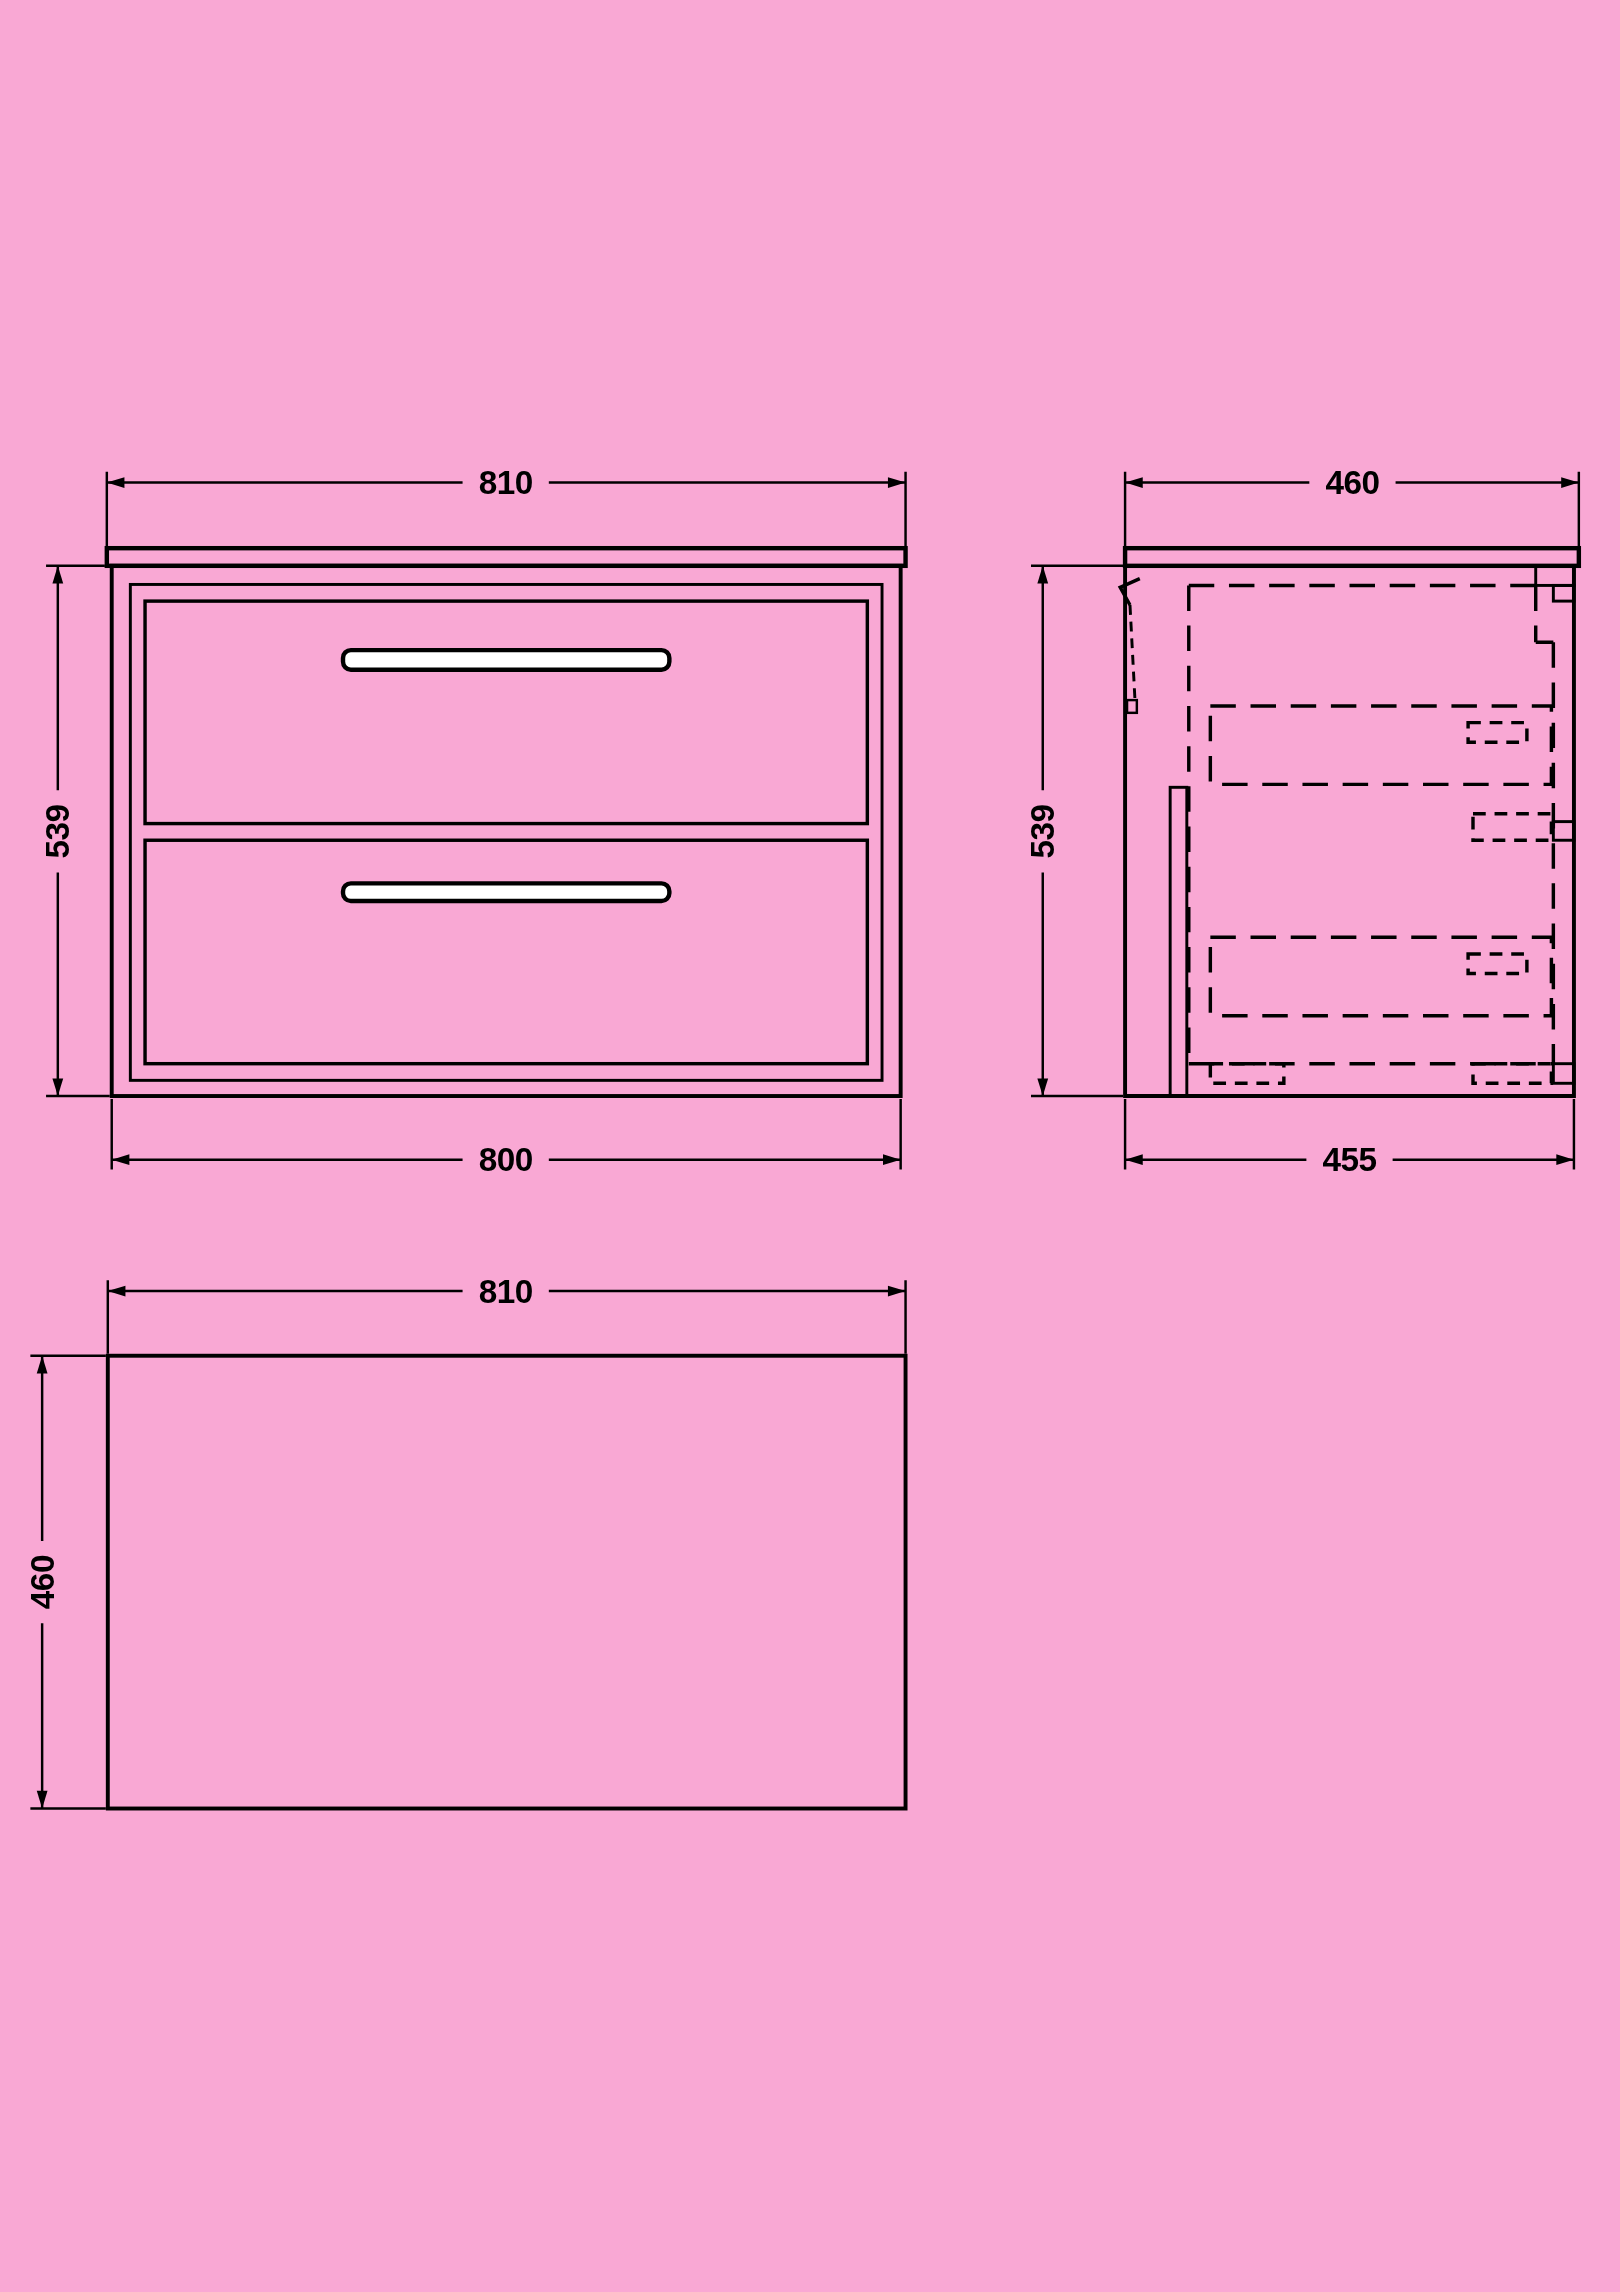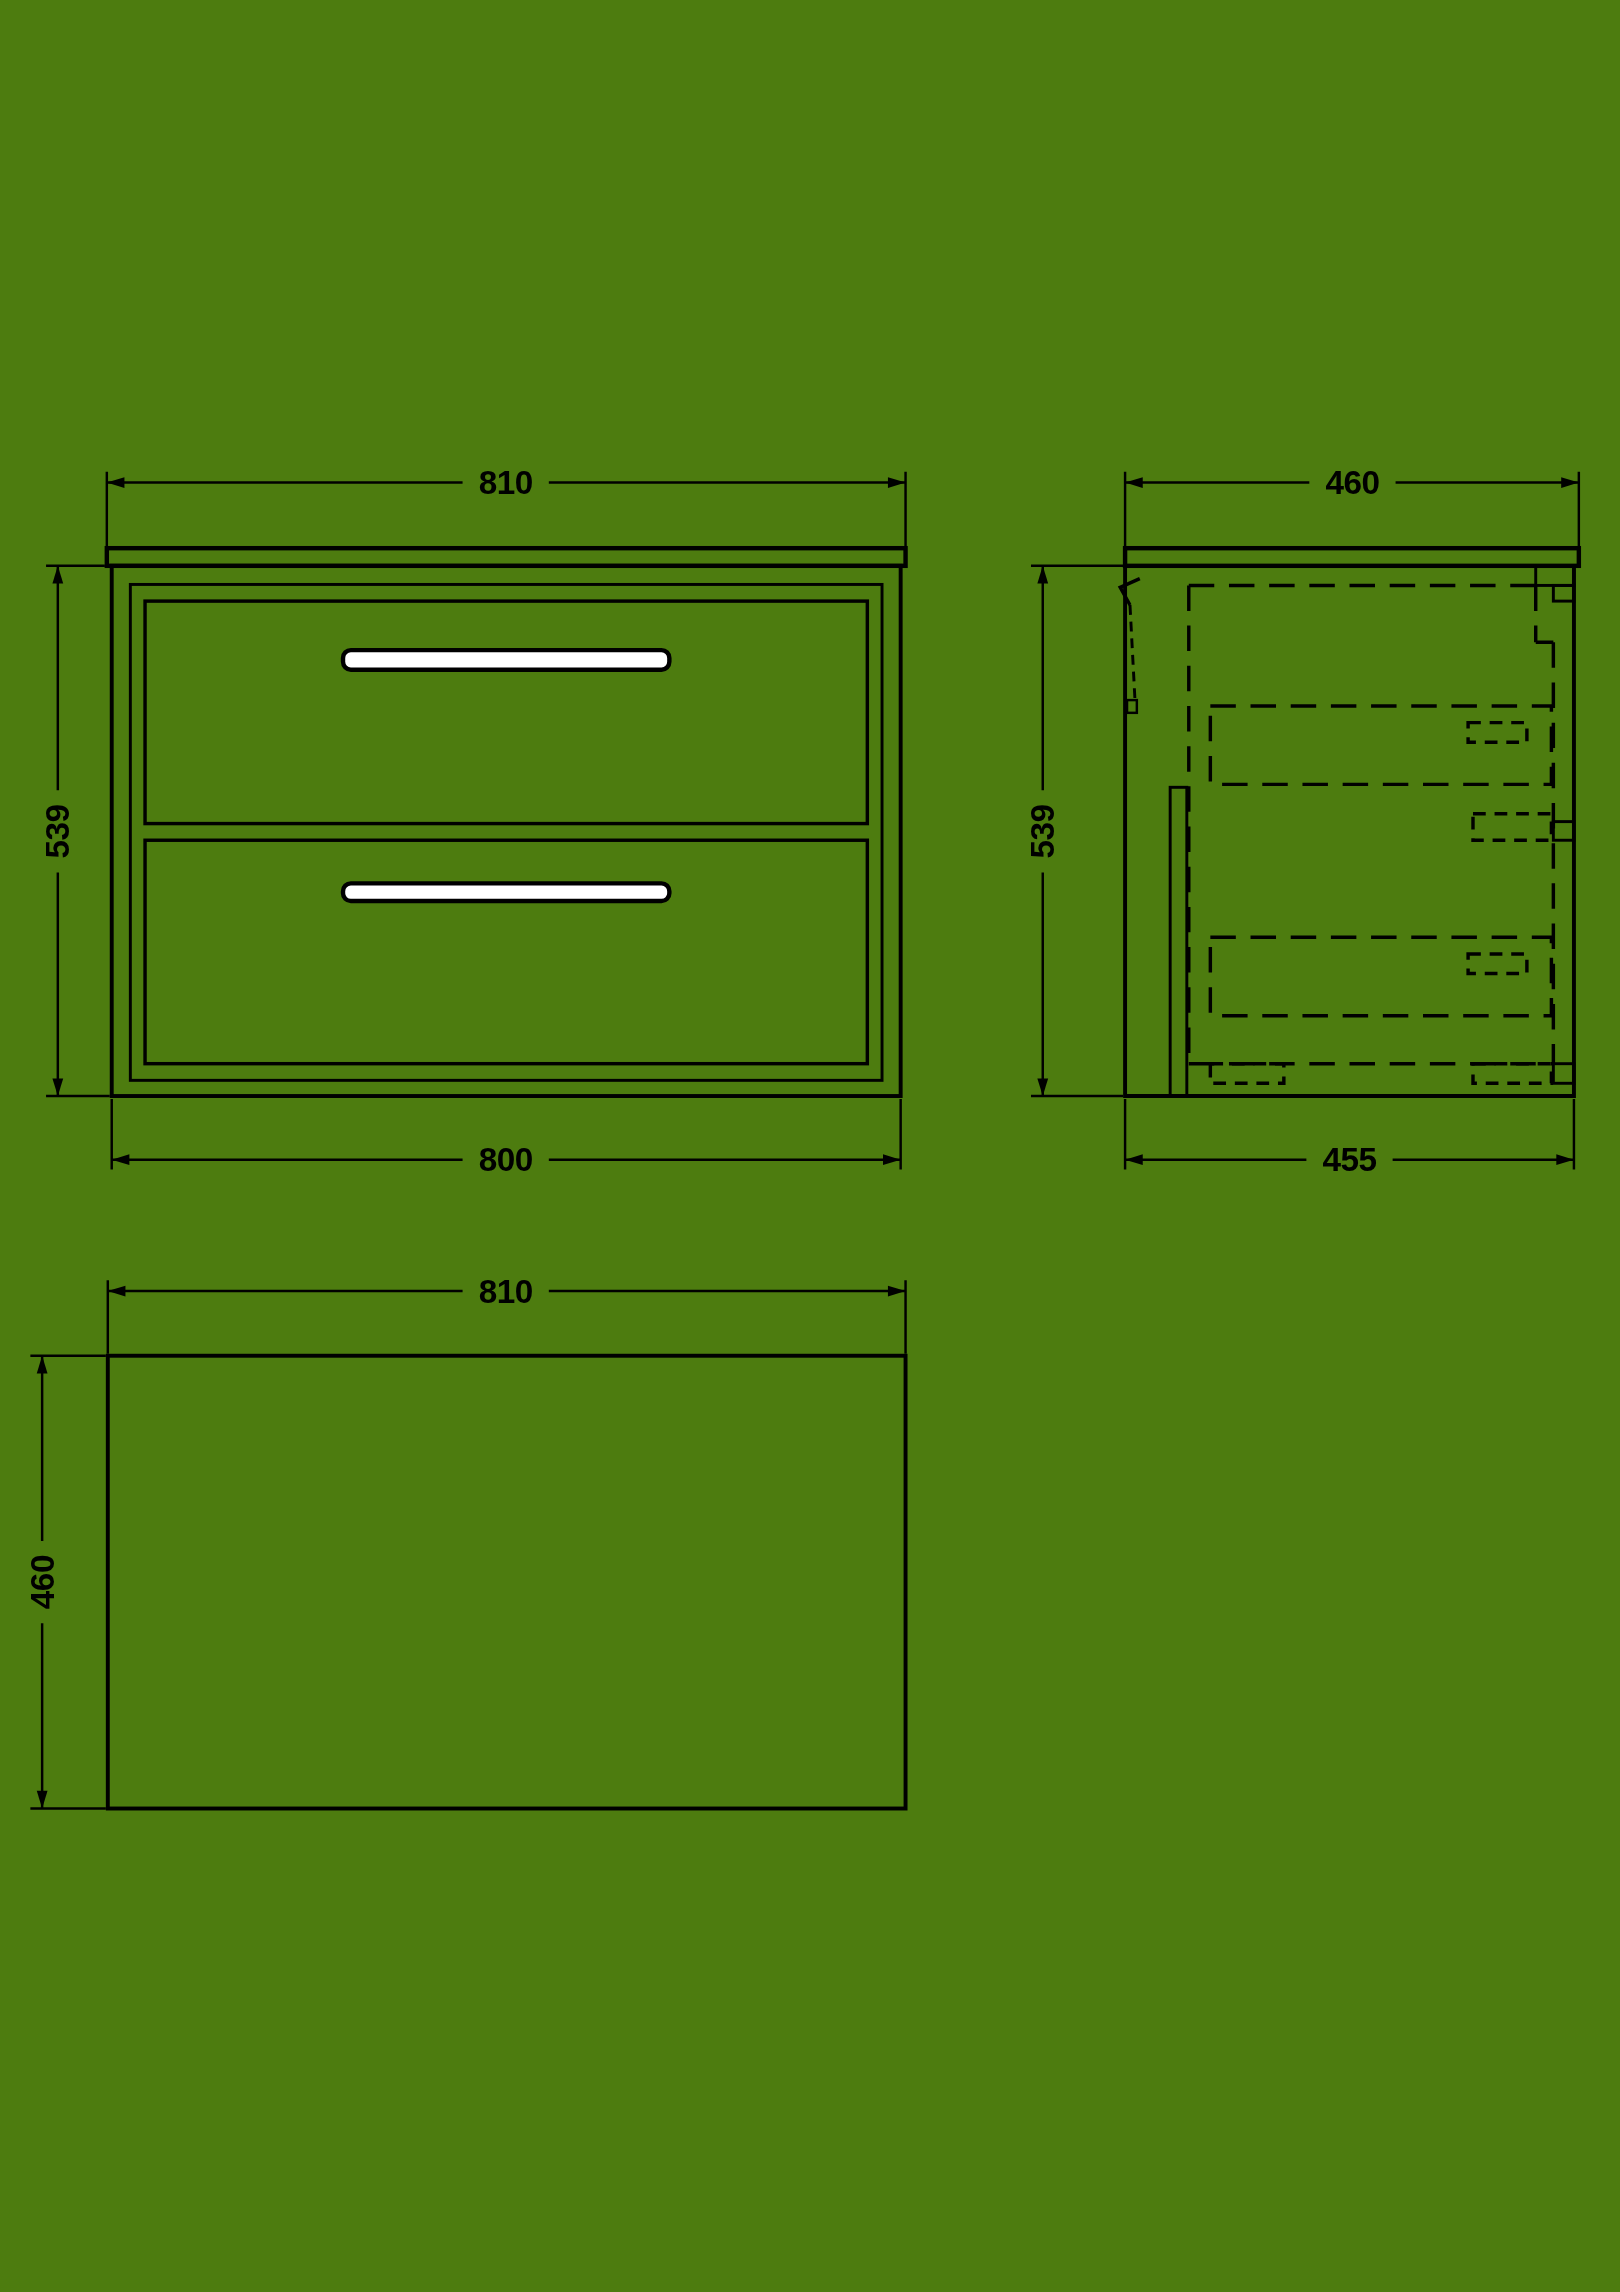--- a/index.html
+++ b/index.html
@@ -4,21 +4,21 @@
 <style>
   html, body {
     margin: 0;
     padding: 0;
     background: #ffffff;
   }
   .sheet {
     position: relative;
     width: 1620px;
     height: 2293px;
-    background: #4d7c0f;
+    background: #f9a8d4;
     overflow: hidden;
   }
   svg { display: block; }
   .dim-text {
     font-family: "Liberation Sans", sans-serif;
     font-weight: 700;
     font-size: 34px;
     letter-spacing: -0.5px;
     fill: #000000;
   }

